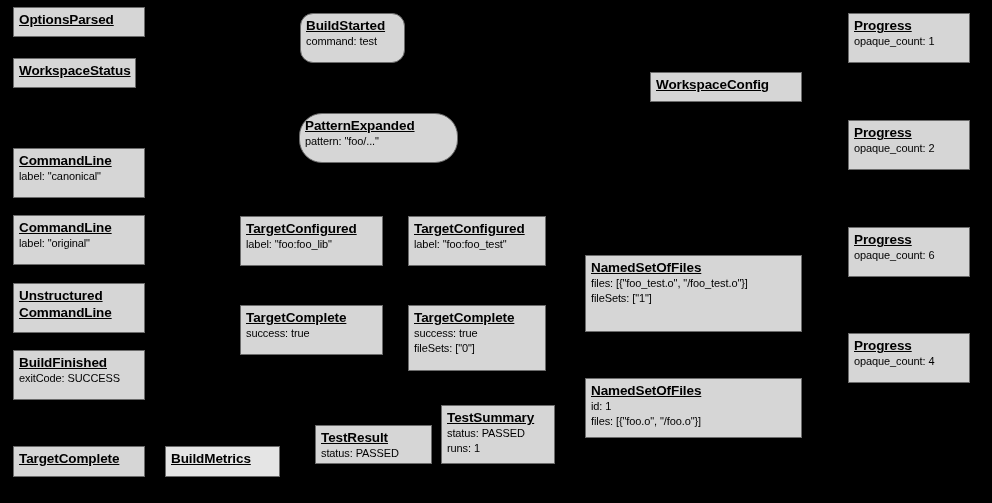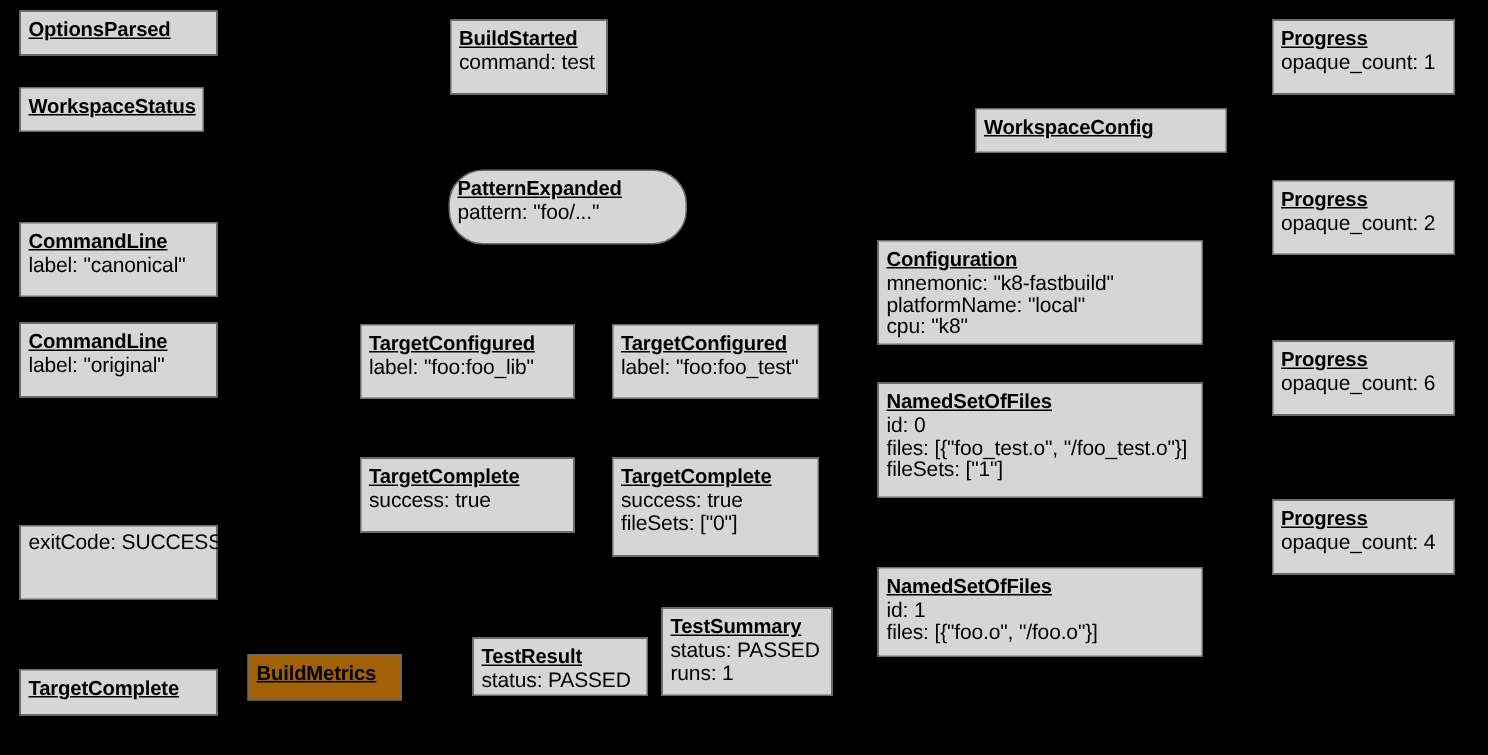--- a/index.html
+++ b/index.html
@@ -34,21 +34,21 @@
     text-underline-offset: 1px;
     white-space: nowrap;
     line-height: 17px;
     letter-spacing: -0.1px;
   }
   .node-title.two-line {
     white-space: normal;
     line-height: 17px;
   }
   .node-fields {
-    font-size: 14px;
+    font-size: 11px;
     line-height: 14.5px;
     white-space: pre;
     letter-spacing: -0.1px;
   }
   .node-fields:empty { display: none; }
   .field-line { white-space: pre; }
 </style>
 </head>
 <body>
 
@@ -67,36 +67,41 @@
   <div class="node" style="left: 13px; top: 148px; width: 132px; height: 50px; background: rgb(214, 214, 214); border-color: rgb(107, 107, 107); color: rgb(0, 0, 0);">
     <div class="node-title">CommandLine</div>
     <div class="node-fields"><div class="field-line">label: "canonical"</div></div>
   </div>
 
   <div class="node" style="left: 13px; top: 215px; width: 132px; height: 50px; background: rgb(214, 214, 214); border-color: rgb(107, 107, 107); color: rgb(0, 0, 0);">
     <div class="node-title">CommandLine</div>
     <div class="node-fields"><div class="field-line">label: "original"</div></div>
   </div>
 
+  <div class="node" style="left: 13px; top: 283px; width: 132px; height: 50px; background: rgb(214, 214, 214); border-color: rgb(107, 107, 107); color: rgb(0, 0, 0);">
+    <div class="node-title two-line">Unstructured CommandLine</div>
+
+  </div>
 
   <div class="node" style="left: 13px; top: 350px; width: 132px; height: 50px; background: rgb(214, 214, 214); border-color: rgb(107, 107, 107); color: rgb(0, 0, 0);">
+    <div class="node-title">BuildFinished</div>
     <div class="node-fields"><div class="field-line">exitCode: SUCCESS</div></div>
   </div>
 
   <div class="node" style="left: 13px; top: 446px; width: 132px; height: 31px; background: rgb(214, 214, 214); border-color: rgb(107, 107, 107); color: rgb(0, 0, 0);">
     <div class="node-title">TargetComplete</div>
 
   </div>
 
-  <div class="node" style="left: 165px; top: 436px; width: 103px; height: 31px; background: #a16207; border-color: rgb(107, 107, 107); color: rgb(0, 0, 0);">
+  <div class="node" style="left: 165px; top: 446px; width: 115px; height: 31px; background: #e5e5e5; border-color: rgb(107, 107, 107); color: rgb(0, 0, 0);">
     <div class="node-title">BuildMetrics</div>
 
   </div>
 
-  <div class="node" style="left: 300px; top: 13px; width: 105px; height: 50px; background: rgb(214, 214, 214); border-color: rgb(107, 107, 107); color: rgb(0, 0, 0);">
+  <div class="node" style="left: 300px; top: 13px; width: 105px; height: 50px; background: rgb(214, 214, 214); border-color: rgb(107, 107, 107); color: rgb(0, 0, 0); border-radius: 13px;">
     <div class="node-title">BuildStarted</div>
     <div class="node-fields"><div class="field-line">command: test</div></div>
   </div>
 
   <div class="node" style="left: 299px; top: 113px; width: 159px; height: 50px; background: rgb(214, 214, 214); border-color: rgb(107, 107, 107); color: rgb(0, 0, 0); border-radius: 23px;">
     <div class="node-title">PatternExpanded</div>
     <div class="node-fields"><div class="field-line">pattern: "foo/..."</div></div>
   </div>
 
   <div class="node" style="left: 240px; top: 216px; width: 143px; height: 50px; background: rgb(214, 214, 214); border-color: rgb(107, 107, 107); color: rgb(0, 0, 0);">
@@ -122,33 +127,29 @@
   <div class="node" style="left: 315px; top: 425px; width: 117px; height: 39px; background: rgb(214, 214, 214); border-color: rgb(107, 107, 107); color: rgb(0, 0, 0);">
     <div class="node-title">TestResult</div>
     <div class="node-fields"><div class="field-line">status: PASSED</div></div>
   </div>
 
   <div class="node" style="left: 441px; top: 405px; width: 114px; height: 59px; background: rgb(214, 214, 214); border-color: rgb(107, 107, 107); color: rgb(0, 0, 0);">
     <div class="node-title">TestSummary</div>
     <div class="node-fields"><div class="field-line">status: PASSED</div><div class="field-line">runs: 1</div></div>
   </div>
 
-  <div class="node" style="left: 650px; top: 72px; width: 168px; height: 30px; background: rgb(214, 214, 214); border-color: rgb(107, 107, 107); color: rgb(0, 0, 0);">
+  <div class="node" style="left: 650px; top: 72px; width: 152px; height: 30px; background: rgb(214, 214, 214); border-color: rgb(107, 107, 107); color: rgb(0, 0, 0);">
     <div class="node-title">WorkspaceConfig</div>
 
   </div>
 
-  <div class="node" style="left: 585px; top: 160px; width: 217px; height: 70px; background: rgb(214, 214, 214); border-color: rgb(107, 107, 107); color: rgb(0, 0, 0);">
-    <div class="node-title">Configuration</div>
-    <div class="node-fields"><div class="field-line">mnemonic: "k8-fastbuild"</div><div class="field-line">platformName: "local"</div><div class="field-line">cpu: "k8"</div></div>
-  </div>
 
   <div class="node" style="left: 585px; top: 255px; width: 217px; height: 77px; background: rgb(214, 214, 214); border-color: rgb(107, 107, 107); color: rgb(0, 0, 0);">
     <div class="node-title">NamedSetOfFiles</div>
-    <div class="node-fields"><div class="field-line">id: 0</div><div class="field-line">files: [{"foo_test.o", "/foo_test.o"}]</div><div class="field-line">fileSets: ["1"]</div></div>
+    <div class="node-fields"><div class="field-line">files: [{"foo_test.o", "/foo_test.o"}]</div><div class="field-line">fileSets: ["1"]</div></div>
   </div>
 
   <div class="node" style="left: 585px; top: 378px; width: 217px; height: 60px; background: rgb(214, 214, 214); border-color: rgb(107, 107, 107); color: rgb(0, 0, 0);">
     <div class="node-title">NamedSetOfFiles</div>
     <div class="node-fields"><div class="field-line">id: 1</div><div class="field-line">files: [{"foo.o", "/foo.o"}]</div></div>
   </div>
 
   <div class="node" style="left: 848px; top: 13px; width: 122px; height: 50px; background: rgb(214, 214, 214); border-color: rgb(107, 107, 107); color: rgb(0, 0, 0);">
     <div class="node-title">Progress</div>
     <div class="node-fields"><div class="field-line">opaque_count: 1</div></div>

